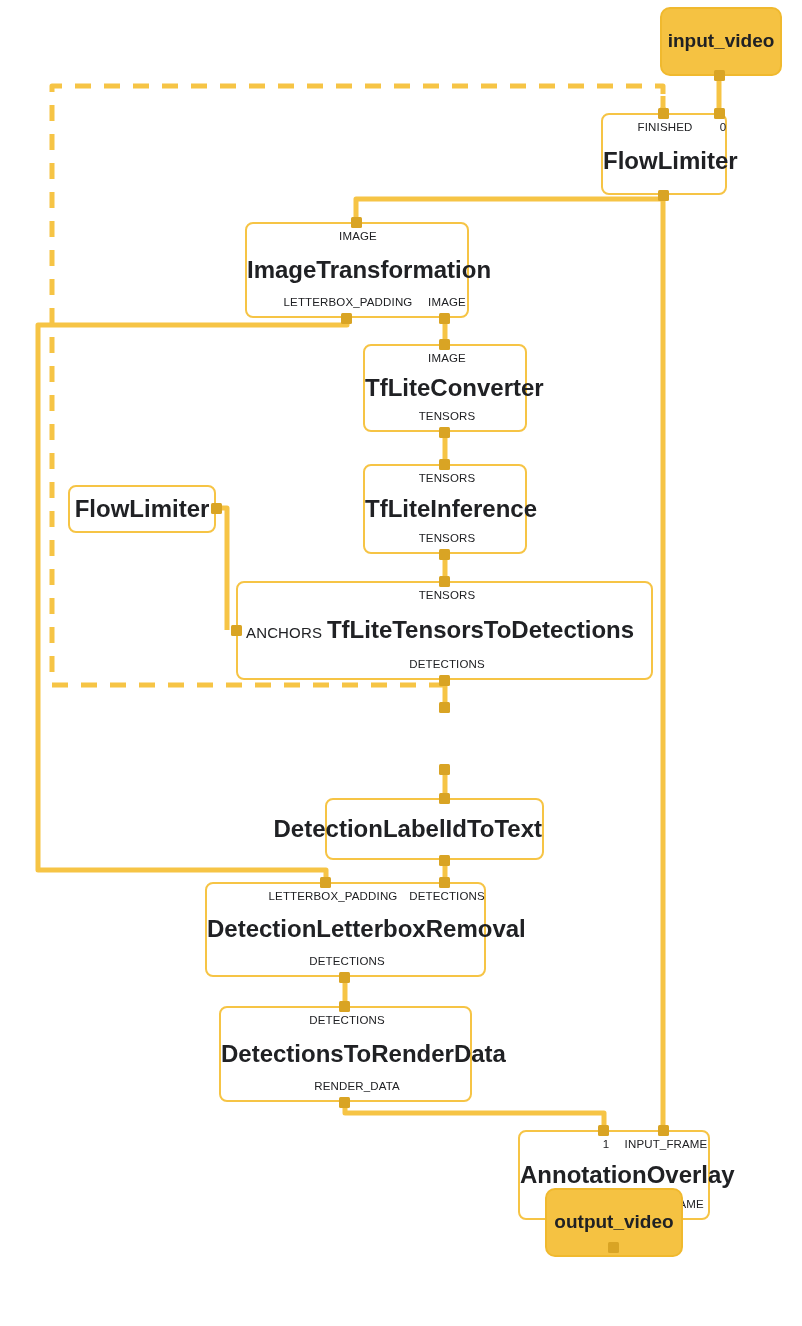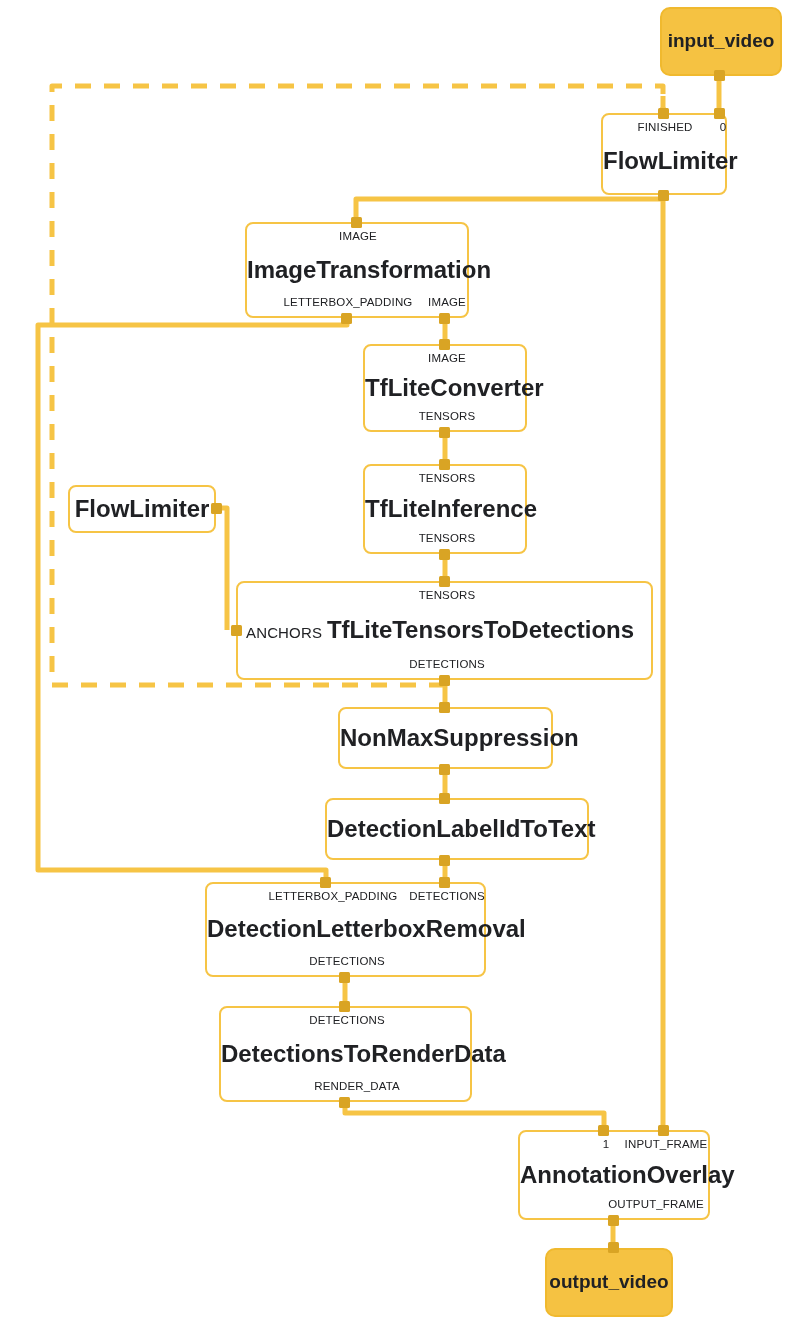--- a/index.html
+++ b/index.html
@@ -186,27 +186,24 @@
     <div class="node-title" style="padding-left:72px;text-align:center;">TfLiteTensorsToDetections</div>
     <div class="port-row bottom">
       <span class="port-label" style="left:209px;">DETECTIONS</span>
     </div>
   </div>
   <span class="port-label side" style="position:absolute; left:246px; top:624px; font-size:15px; color:#202124;">ANCHORS</span>
   <div class="sq" style="left:439px; top:576px;"></div>
   <div class="sq" style="left:231px; top:625px;"></div>
   <div class="sq" style="left:439px; top:675px;"></div>
 
-  <div class="node calculator" style="left:338px; top:707px; width:215px; height:62px;">
-    <div class="node-title">NonMaxSuppression</div>
-  </div>
   <div class="sq" style="left:439px; top:702px;"></div>
   <div class="sq" style="left:439px; top:764px;"></div>
 
-  <div class="node calculator" style="left:325px; top:798px; width:264px; height:62px;">
+  <div class="node calculator" style="left:325px; top:798px; width:219px; height:62px;align-items:flex-end;">
     <div class="node-title">DetectionLabelIdToText</div>
   </div>
   <div class="sq" style="left:439px; top:793px;"></div>
   <div class="sq" style="left:439px; top:855px;"></div>
 
   <div class="node calculator" style="left:205px; top:882px; width:281px; height:95px;">
     <div class="port-row top">
       <span class="port-label" style="left:126px;">LETTERBOX_PADDING</span>
       <span class="port-label" style="left:240px;">DETECTIONS</span>
     </div>
@@ -238,18 +235,18 @@
     </div>
     <div class="node-title">AnnotationOverlay</div>
     <div class="port-row bottom">
       <span class="port-label" style="left:88px;margin-left:48px;">OUTPUT_FRAME</span>
     </div>
   </div>
   <div class="sq" style="left:598px; top:1125px;"></div>
   <div class="sq" style="left:658px; top:1125px;"></div>
   <div class="sq" style="left:608px; top:1215px;"></div>
 
-  <div class="node stream" style="left:545px; top:1248px; width:128px; height:69px;">
+  <div class="node stream" style="left:545px; top:1188px; width:138px; height:69px;">
     <div class="node-title">output_video</div>
   </div>
   <div class="sq" style="left:608px; top:1242px;"></div>
 
 </div>
 
 </body></html>

